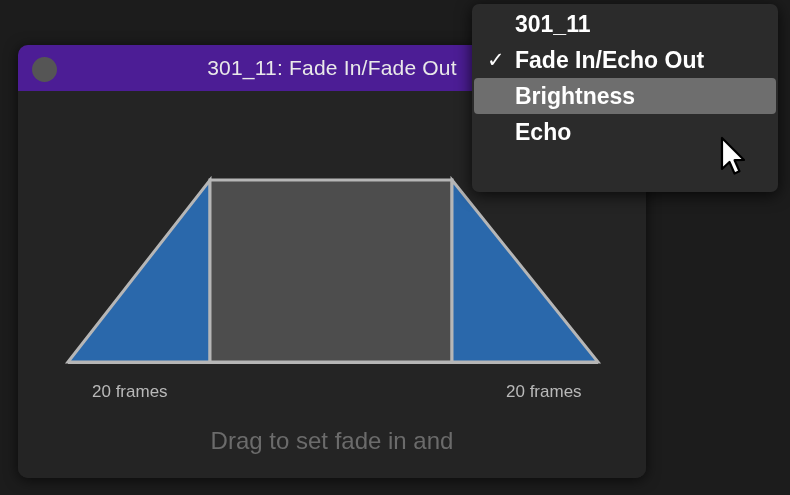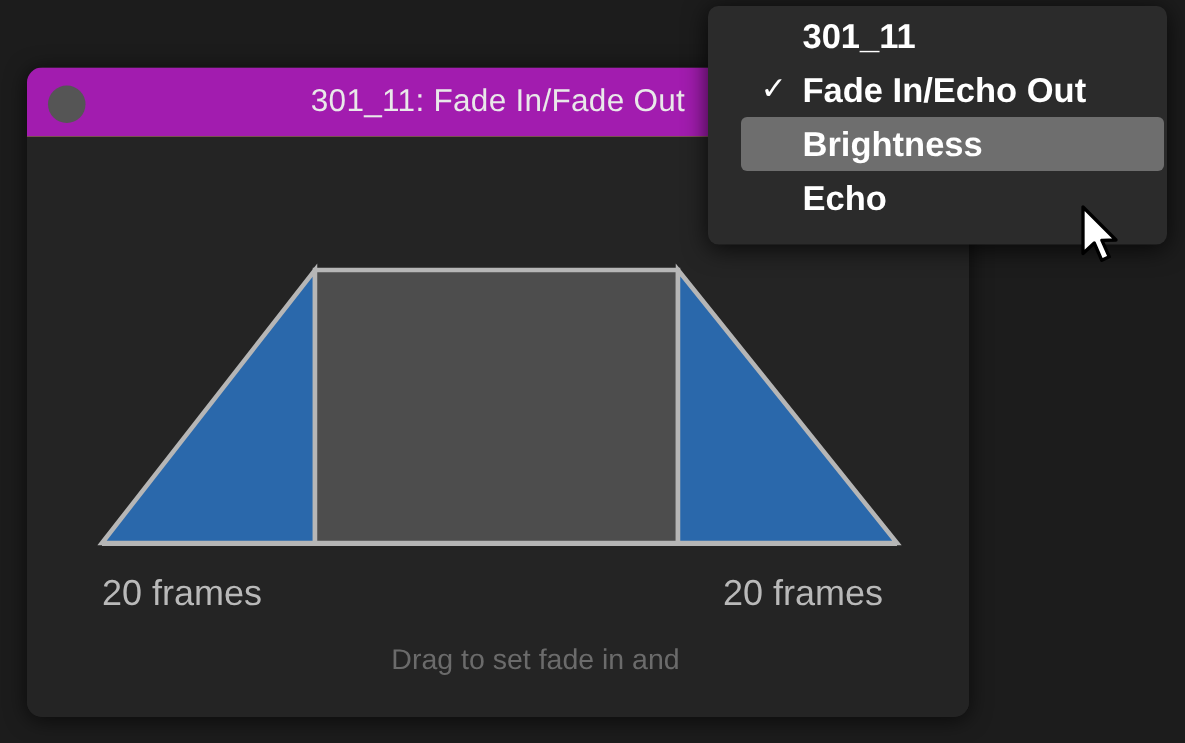--- a/index.html
+++ b/index.html
@@ -27,21 +27,21 @@
     background: #242424;
     border-radius: 10px;
     box-shadow: 0 2px 14px rgba(0,0,0,0.65);
     overflow: hidden;
   }
   #titlebar {
     position: absolute;
     left: 0; top: 0;
     width: 100%;
     height: 46px;
-    background: #a21caf;
+    background: #4c1d95;
     border-bottom: 5px solid #fde047;
   }
   #title-circle {
     position: absolute;
     left: 14px;
     top: 12px;
     width: 25px;
     height: 25px;
     border-radius: 50%;
     background: #555555;
@@ -70,54 +70,53 @@
     background: #242424;
   }
   #fade-svg {
     position: absolute;
     left: 0;
     top: 0;
   }
   .frame-label {
     position: absolute;
     color: #b9b9b9;
-    font-size: 24px;
+    font-size: 17px;
     font-weight: 400;
     white-space: nowrap;
+    margin-left: 24px;
   }
   #label-left  { left: 50px;  top: 291px; }
   #label-right { left: 464px; top: 291px; }
 
   #hint {
     position: absolute;
     left: 0;
     top: 335px;
     width: 100%;
     text-align: center;
     color: #6b6b6b;
-    font-size: 19px;
+    font-size: 24px;
     line-height: 30px;
-    margin-left: 25px;
   }
   #hint div { display: block; }
 
   
   #dropdown {
     position: absolute;
     left: 472px;
     top: 4px;
     width: 306px;
-    height: 159px;
+    height: 188px;
     background: #2b2b2b;
     border-radius: 7px;
     box-shadow: 0 3px 16px rgba(0,0,0,0.75);
     overflow: hidden;
     padding-top: 2px;
     box-sizing: border-box;
-    padding-left: 20px;
   }
   .menu-item {
     position: relative;
     height: 36px;
     line-height: 36px;
     margin: 0 2px;
     border-radius: 4px;
     color: #ffffff;
     font-size: 23px;
     font-weight: 700;

